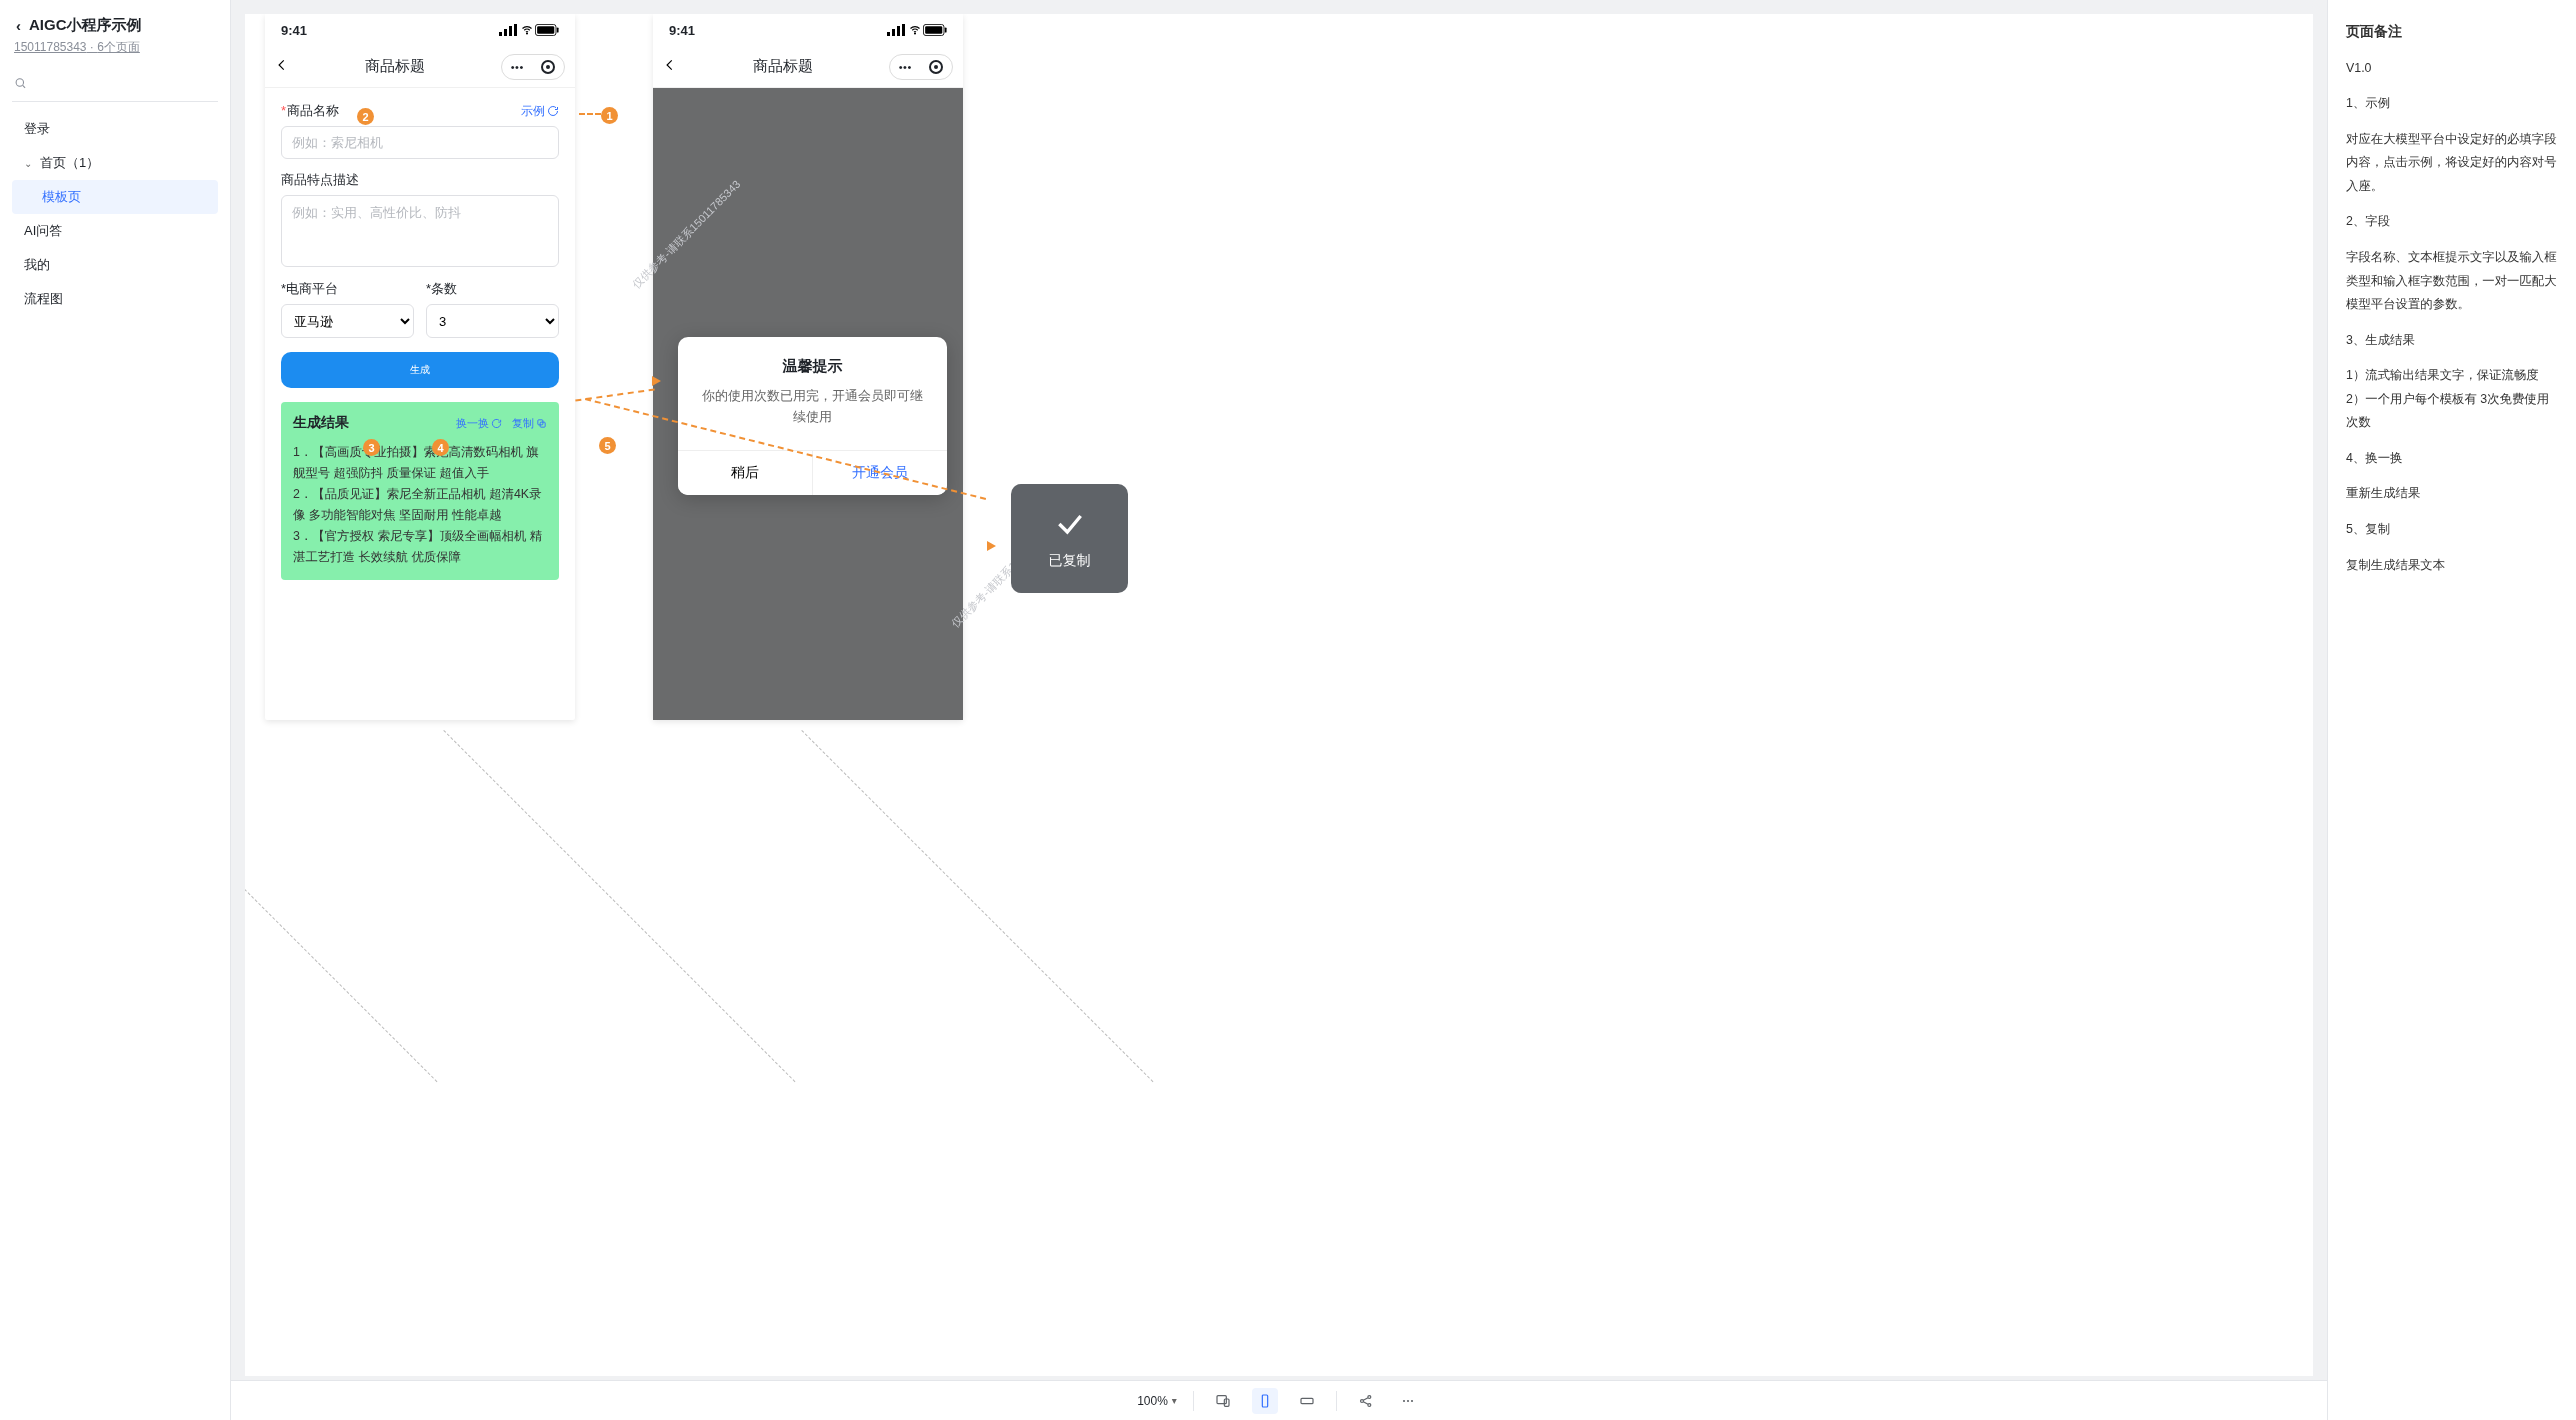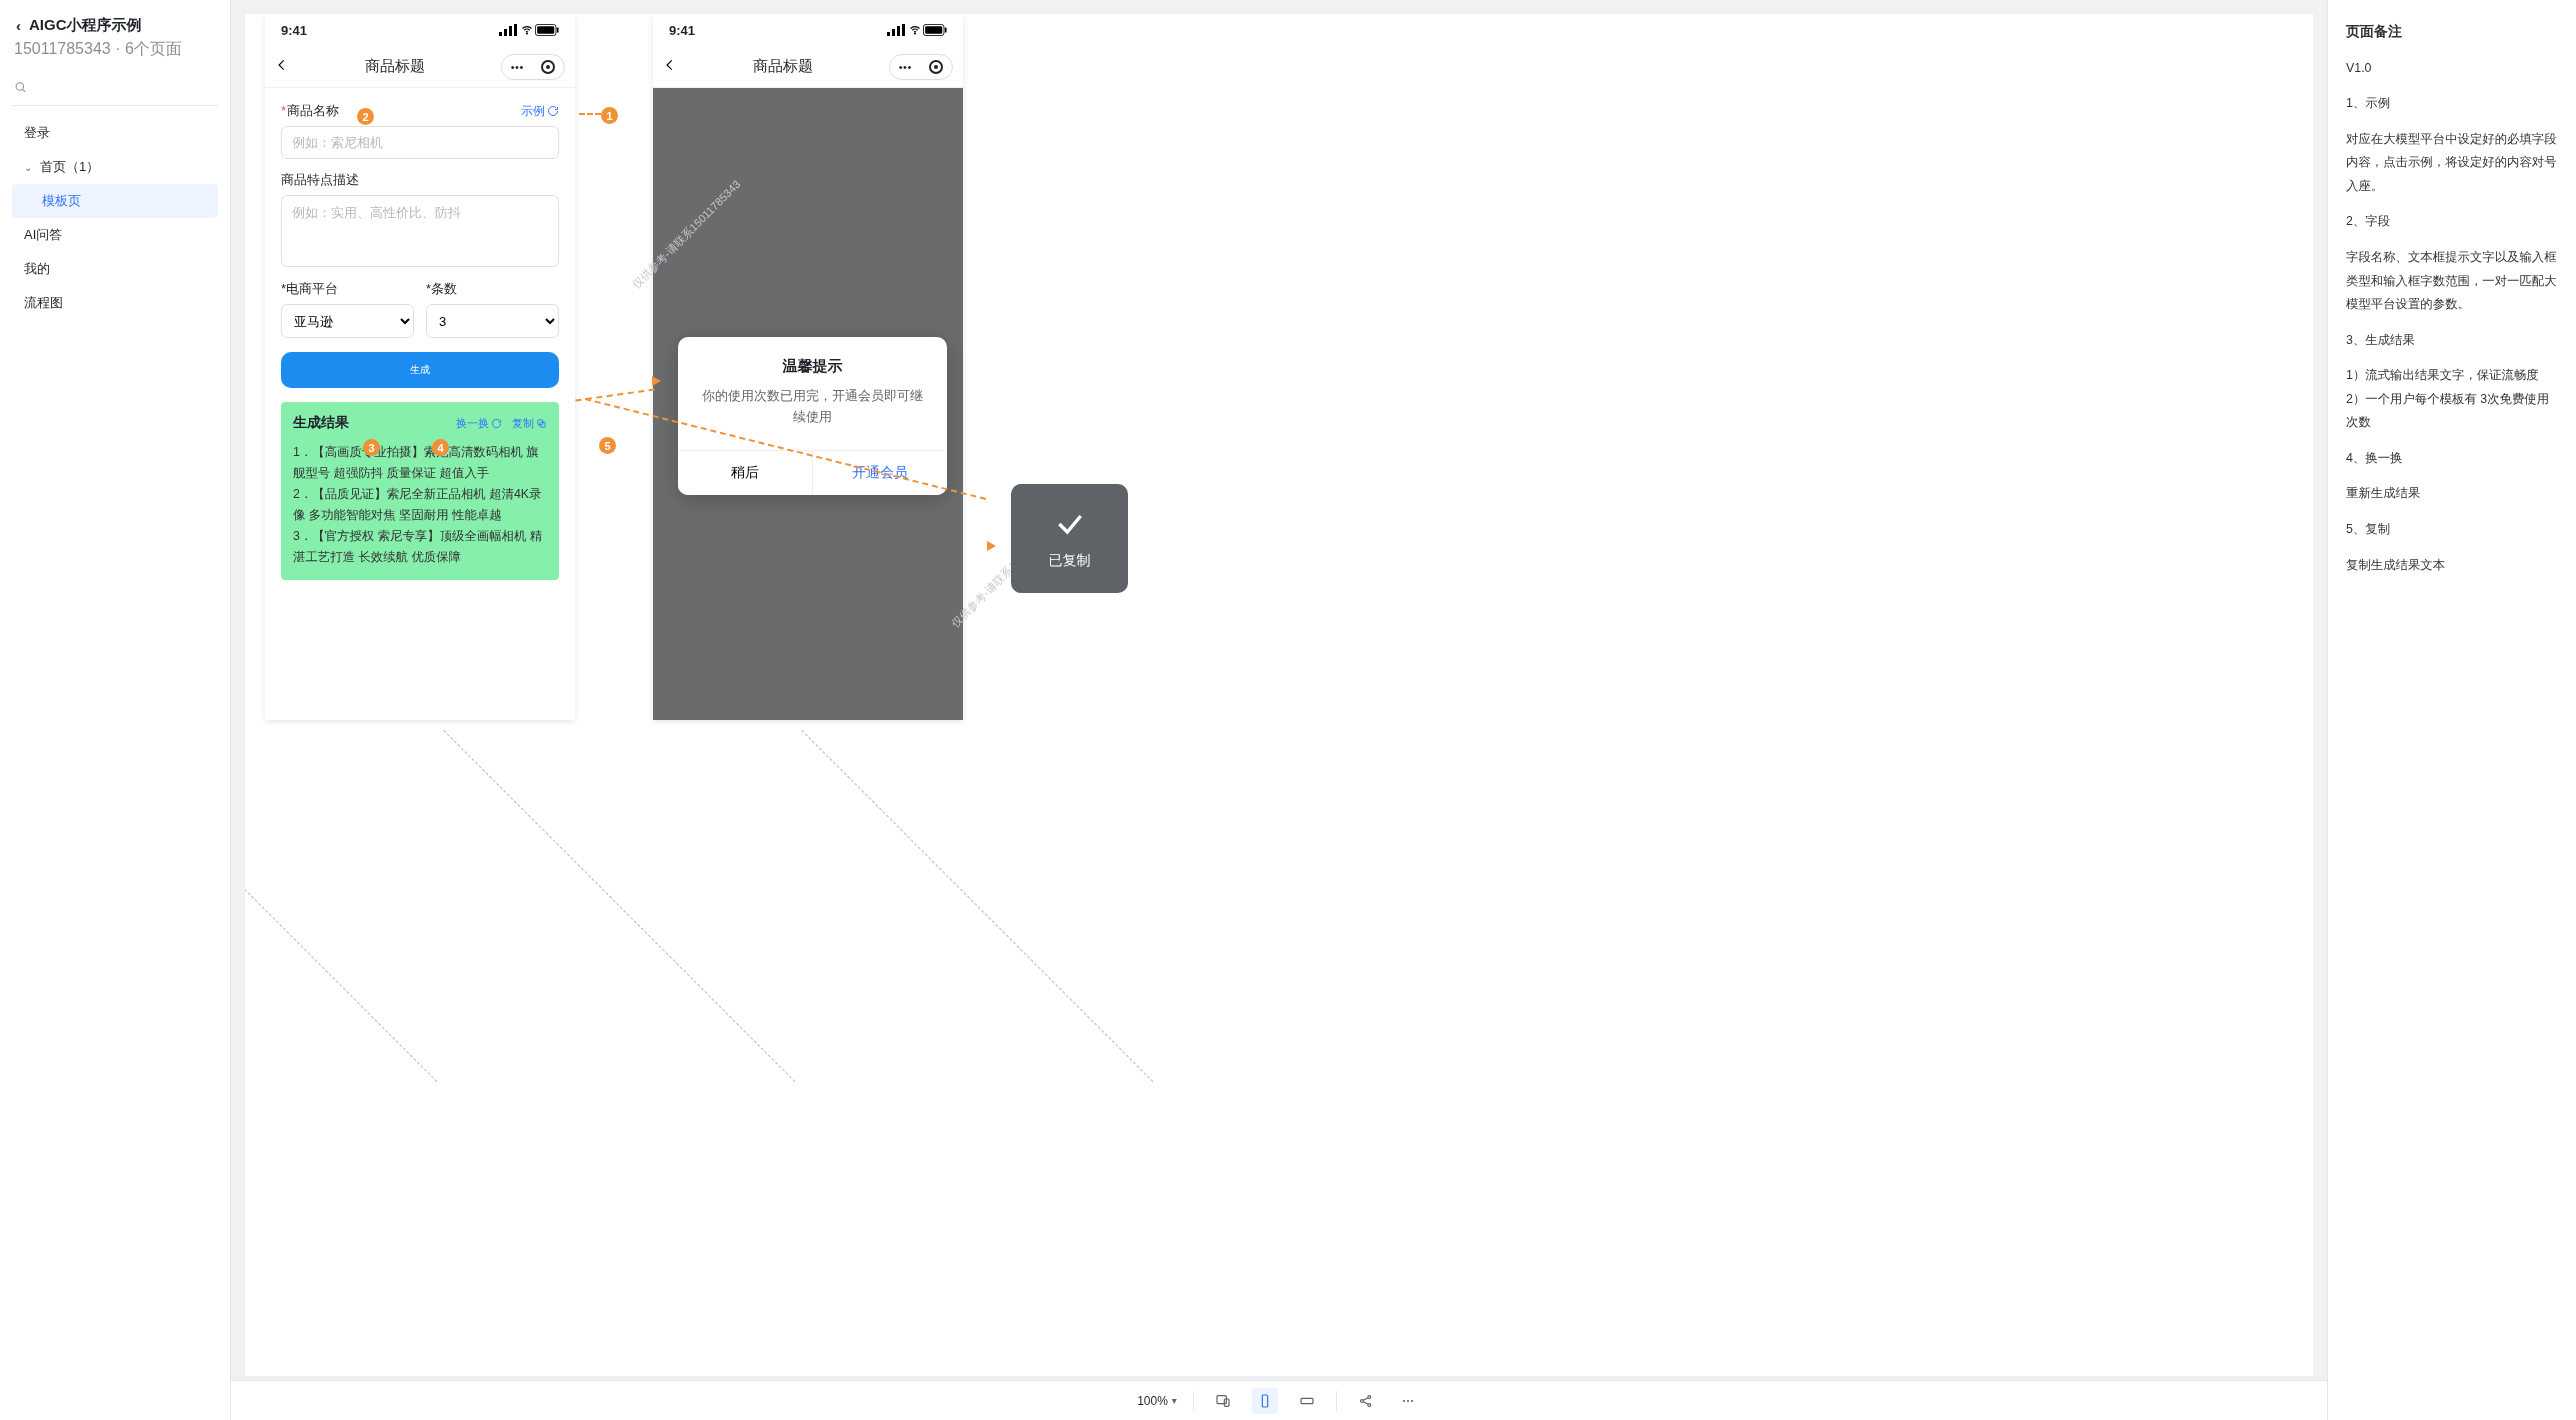--- a/index.html
+++ b/index.html
@@ -20,21 +20,21 @@
     font-size: 13px; color: var(--text);
   }
   .app { display: flex; height: 100vh; width: 100vw; background: var(--bg); }
   
   .sidebar {
     width: 231px; flex: 0 0 231px; border-right: 1px solid var(--border-color);
     padding: 16px 12px; background: #fff;
   }
   .back-row { display: flex; align-items: center; gap: 8px; font-weight: 600; font-size: 15px; padding-left: 4px;}
   .back-row .chev { font-size: 15px; }
-  .subhead { color: var(--muted); font-size: 16px; margin: 4px 0 14px 2px; }
+  .subhead { color: var(--muted); font-size: 12px; margin: 4px 0 14px 2px; text-decoration: underline; }
   .search-box {
     display: flex; align-items: center; gap: 6px; border-bottom: 1px solid var(--border-color);
     padding: 4px 2px 10px 2px; margin-bottom: 10px;
   }
   .search-box svg { width: 14px; height: 14px; color: #8a8f99;}
   .search-box input {
     border: none; outline: none; width: 100%; font-size: 13px; background: transparent;
   }
   .nav-item {
     padding: 8px 10px 8px 12px; border-radius: 4px; font-size: 13px; cursor: pointer;

